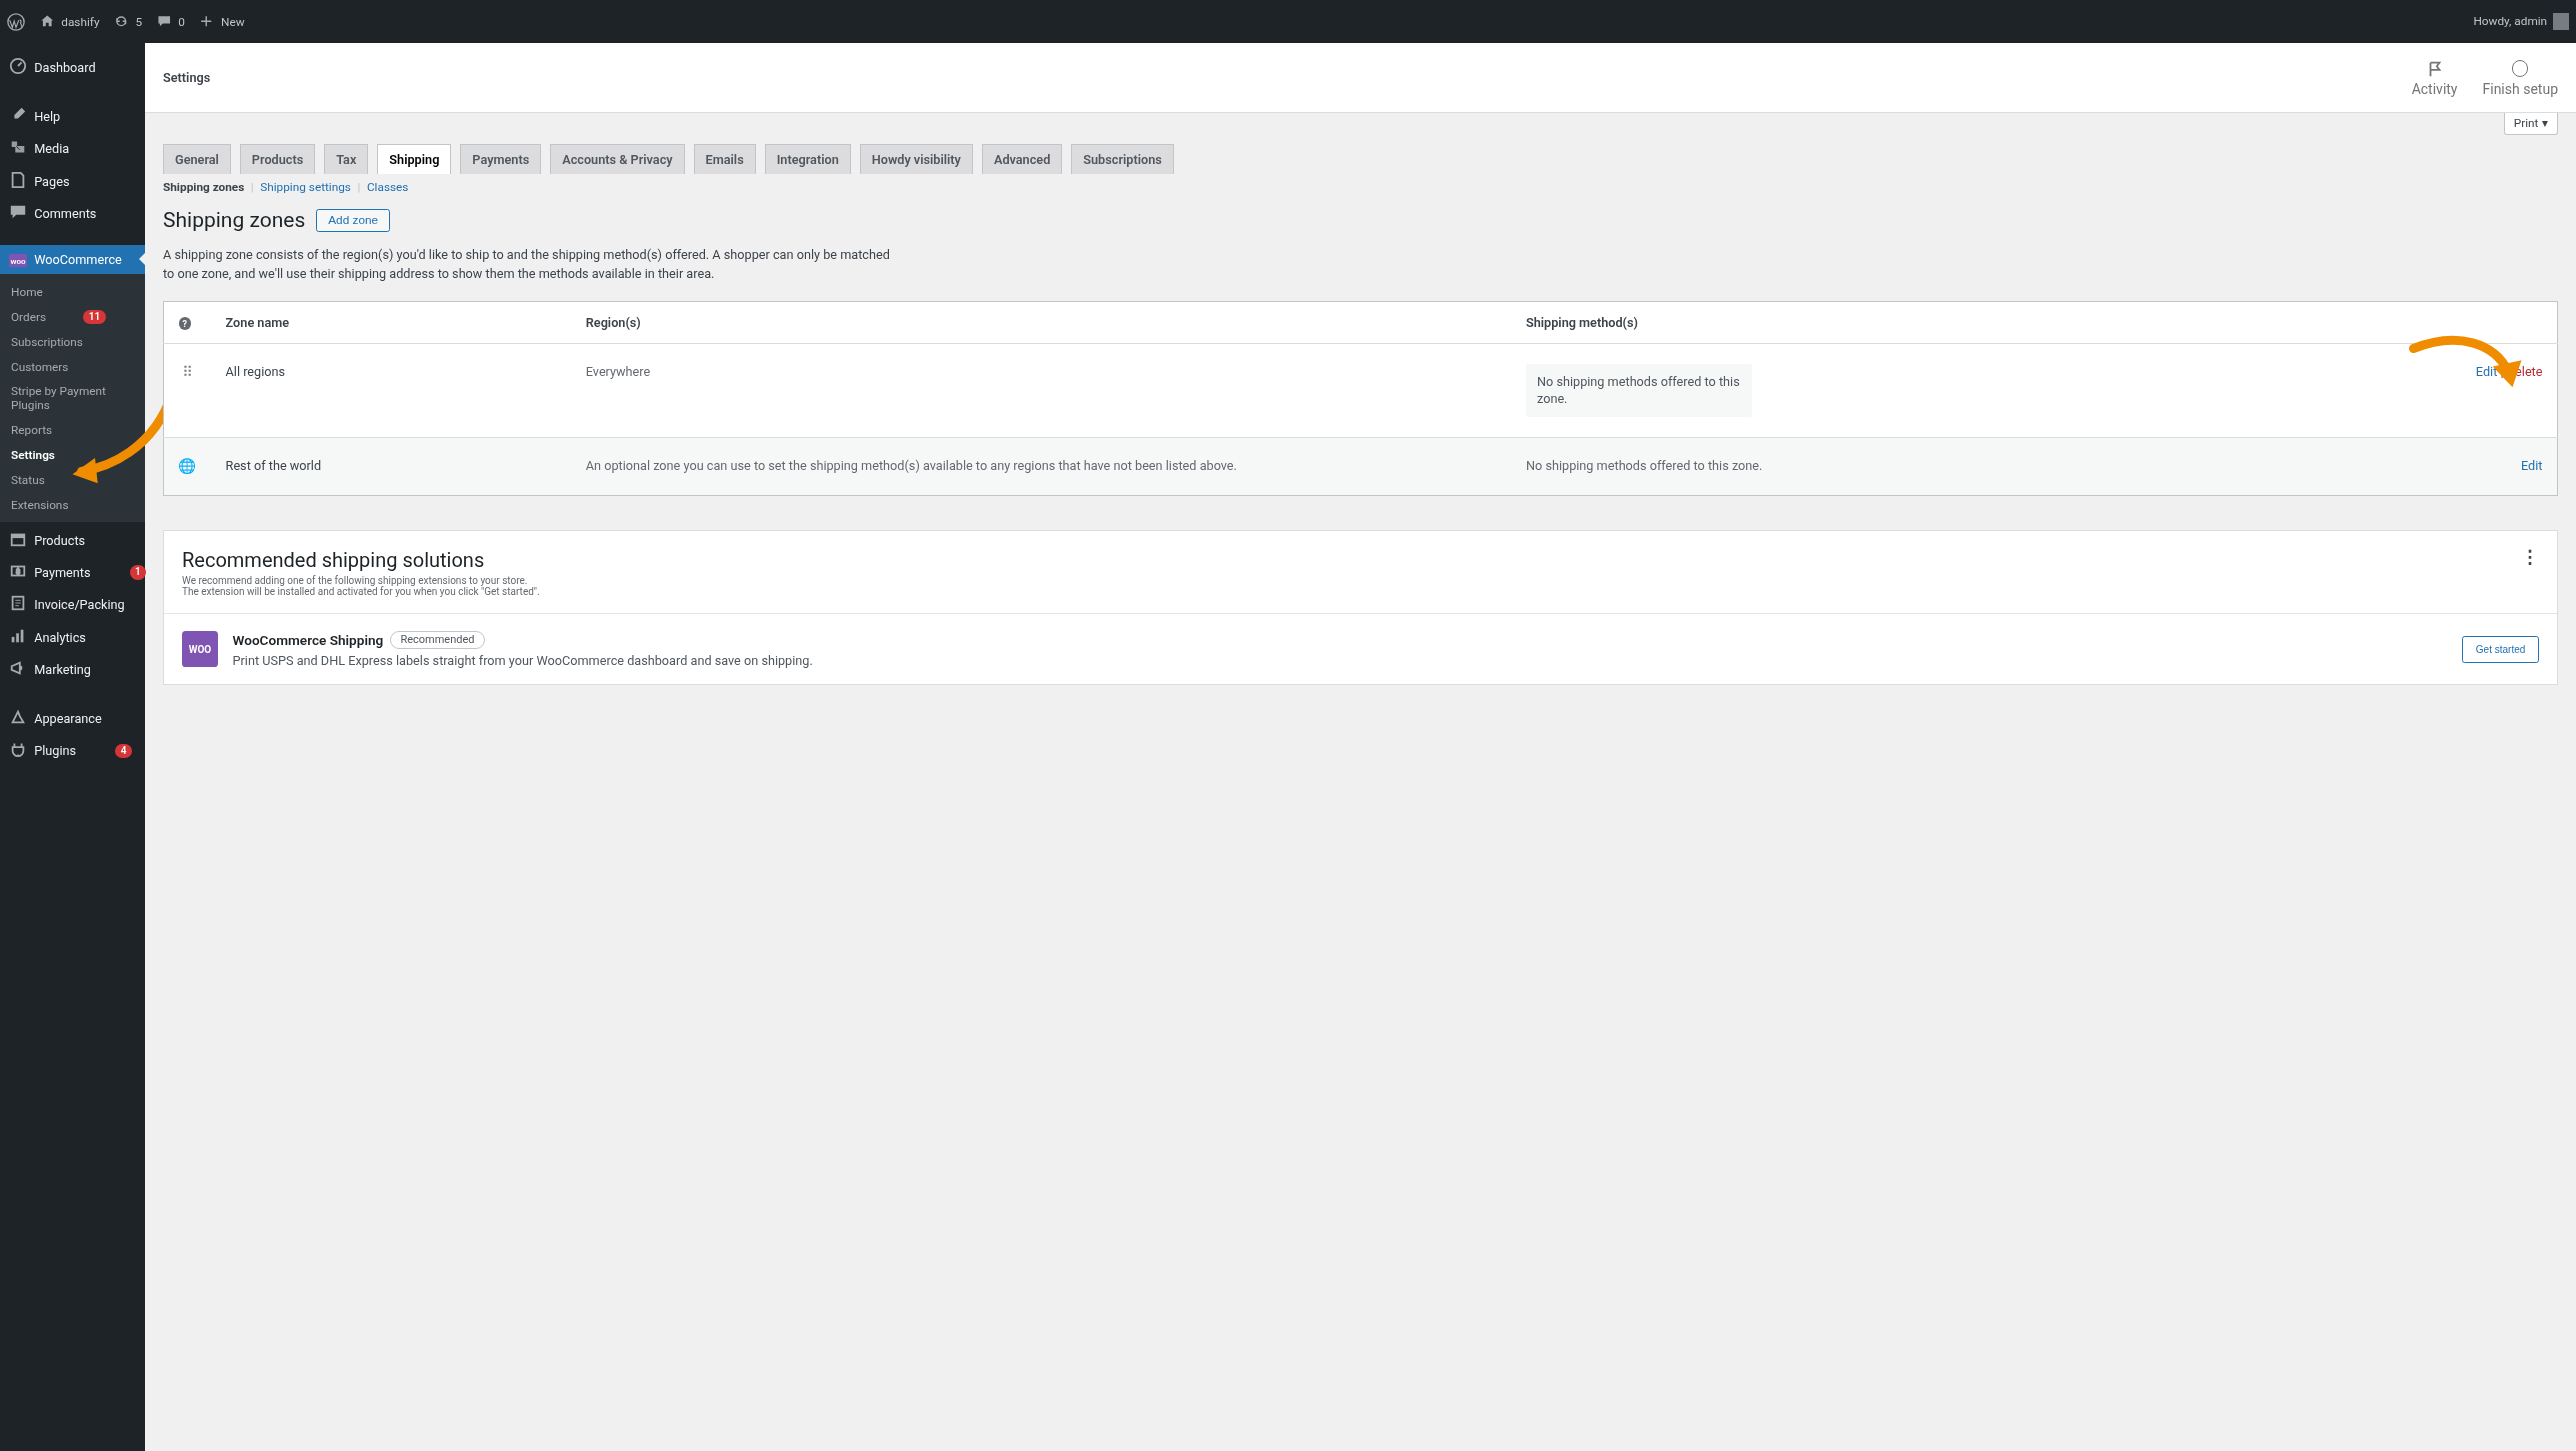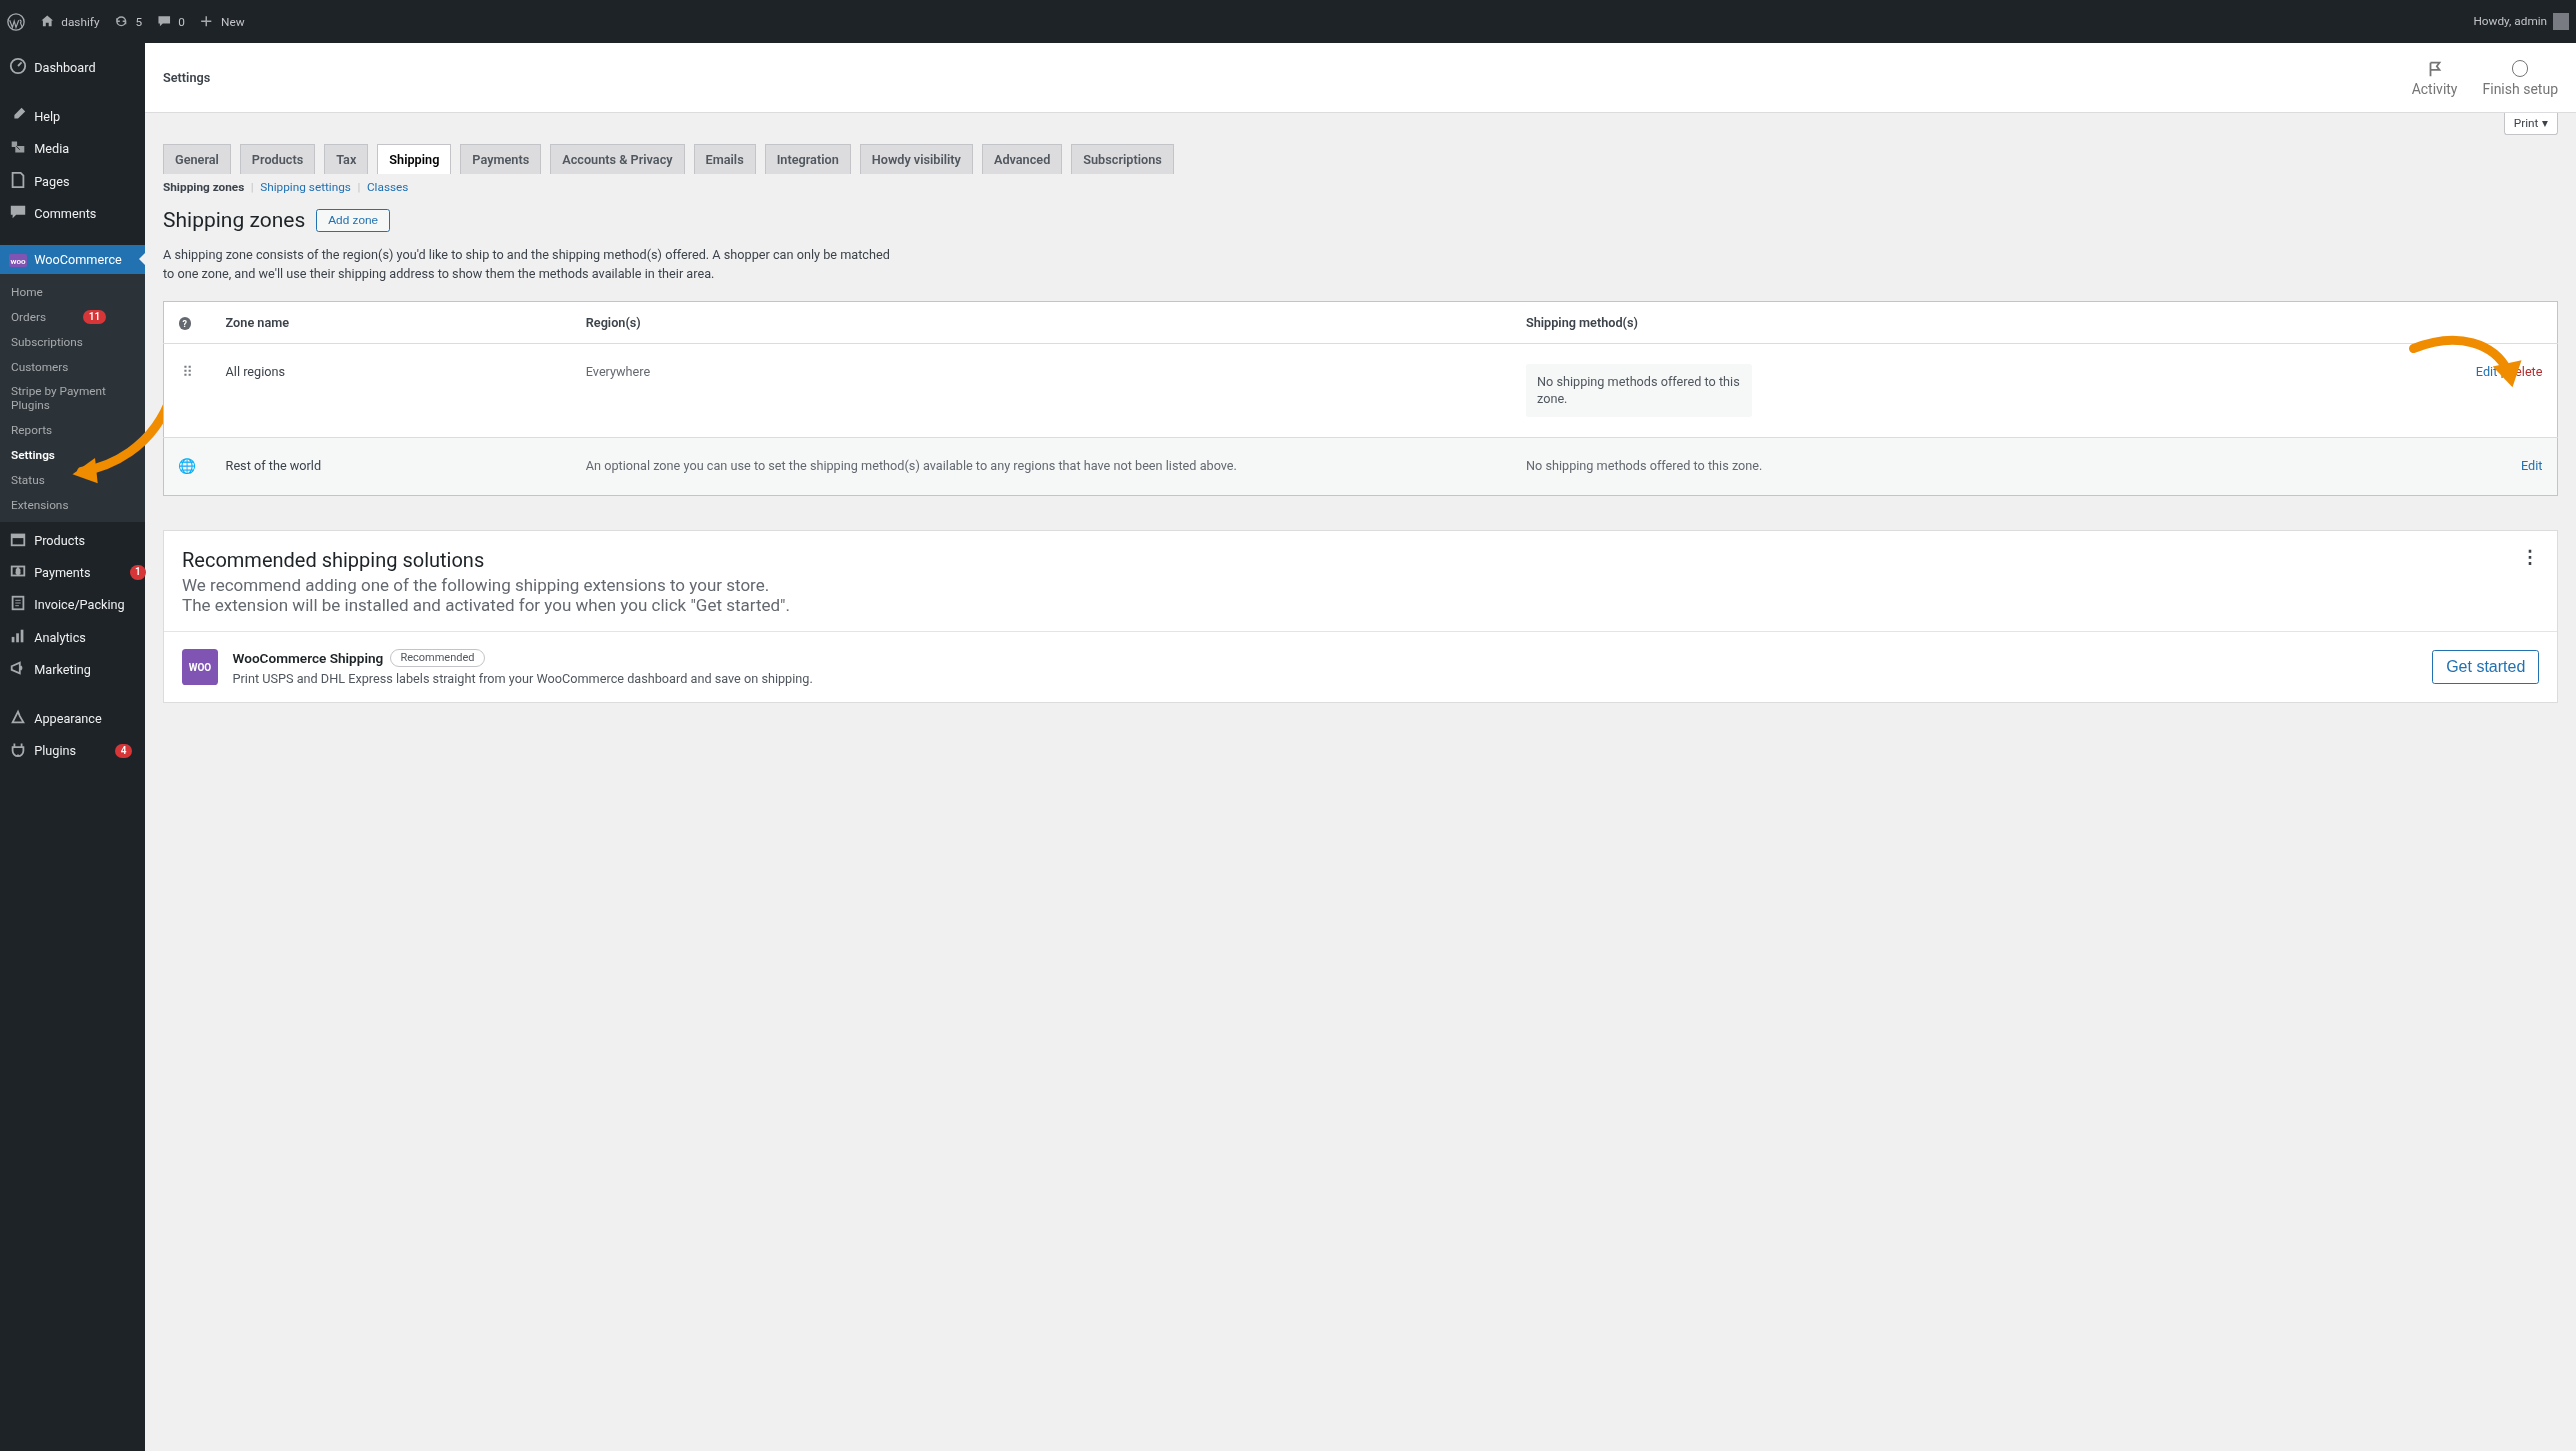--- a/index.html
+++ b/index.html
@@ -64,30 +64,30 @@
   .handle-col { width: 36px; text-align: center; }
   .actions-col { text-align: right; }
   .no-methods-box { background: #f6f7f7; color: #50575e; padding: 9px 11px; border-radius: 2.7px; max-width: 226px; line-height: 1.4; }
   .del-link { color: #b32d2e; }
   tr.rest-world { background: #f6f7f7; }
 
   
   .reco-panel { background: #fff; border: 0.9px solid #dcdcde; margin-top: 34px; }
   .reco-head { padding: 16.3px 18px; border-bottom: 0.9px solid #e2e4e7; display: flex; align-items: flex-start; }
   .reco-head h2 { font-size: 20px; font-weight: 400; color: #1d2327; margin-bottom: 3.6px; }
-  .reco-head p { font-size: 17px; color: #646970; }
+  .reco-head p { font-size: 10px; color: #646970; }
   .reco-head .menu-dots { margin-left: auto; font-size: 18px; font-weight: 700; cursor: pointer; line-height: 1; }
   .reco-row { padding: 16.3px 18px; display: flex; align-items: center; gap: 14.5px; }
   .reco-logo { width: 36px; height: 36px; background: #7f54b3; color: #fff; display: flex; align-items: center; justify-content: center; font-size: 10px; font-weight: 700; border-radius: 3.6px; }
   .reco-body { flex: 1; }
   .reco-title-row { display: flex; align-items: center; gap: 7.2px; margin-bottom: 3.6px; flex-wrap: wrap; }
   .reco-title { font-size: 13.6px; font-weight: 600; color: #1d2327; }
   .reco-badge { border: 0.9px solid #c3c4c7; border-radius: 11px; padding: 1.8px 9px; font-size: 11px; color: #50575e; }
   .reco-desc { font-size: 12.7px; color: #50575e; }
-  .btn-outline2 { border: 0.9px solid #2271b1; color: #2271b1; background: #fff; border-radius: 2.7px; padding: 7.2px 12.7px; font-size: 16px; cursor: pointer; }
+  .btn-outline2 { border: 0.9px solid #2271b1; color: #2271b1; background: #fff; border-radius: 2.7px; padding: 7.2px 12.7px; font-size: 10px; cursor: pointer; }
 
   
   .annot-arrow { position: absolute; pointer-events: none; }
   .q-icon { width:12.7px; height:12.7px; border-radius:50%; background:#646970; color:#fff; display:inline-flex; align-items:center; justify-content:center; font-size:9px; font-weight:700; }
 </style>
 </head>
 <body>
 
 <div class="admin-bar">
   <div class="left">

